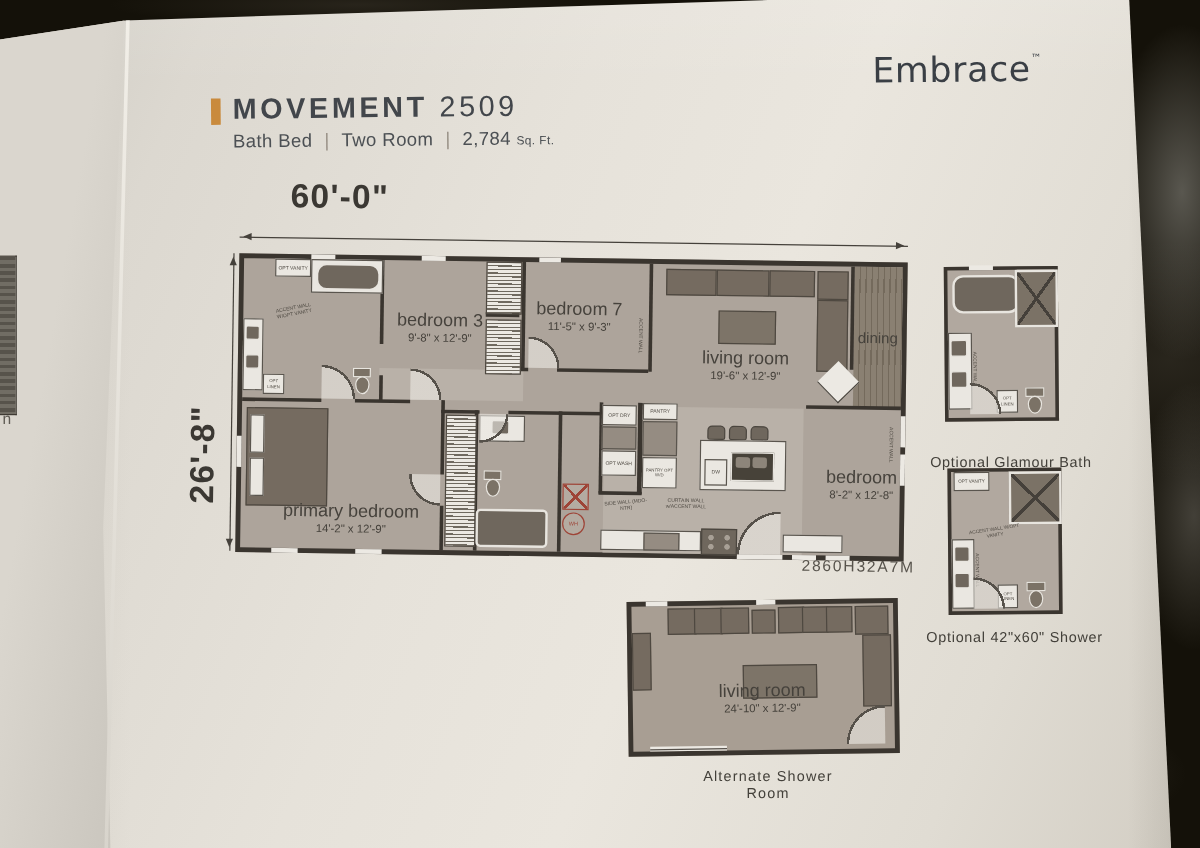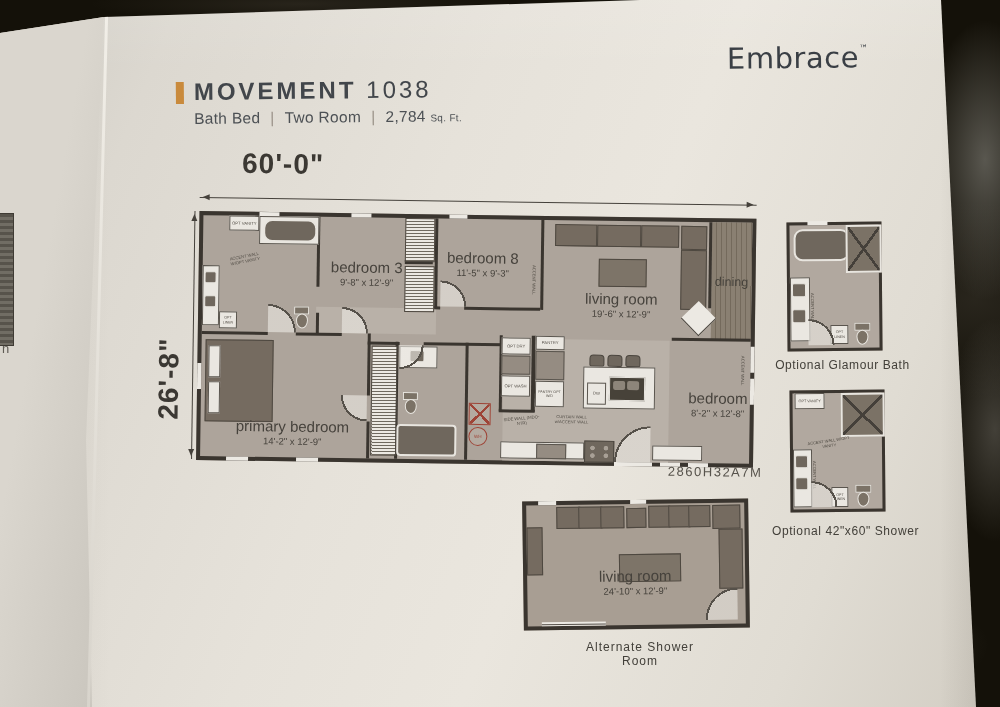--- a/index.html
+++ b/index.html
@@ -97,21 +97,21 @@
   <div class="page">
     <div class="leftpage"></div>
     <div class="fold"></div>
     <div class="fragment"></div>
     <div class="nletter">n</div>
 
     <div class="brand"><span>Embrace</span><sup>™</sup></div>
 
     <div class="hdr">
       <div class="hbar"></div>
-      <div class="htitle"><span class="tm">MOVEMENT</span>&nbsp;<span>1038</span></div>
+      <div class="htitle"><span class="tm">MOVEMENT</span>&nbsp;<span>2509</span></div>
       <div class="hsub"><span>Bath Bed</span><span class="hsep">|</span><span>Two Room</span><span class="hsep">|</span><span>2,784</span> <span class="hsq">Sq. Ft.</span></div>
     </div>
 
     <div class="plan-zone">
       <div class="dimwl">60'-0"</div>
       <div class="dimh"></div>
       <div class="dimdl">26'-8"</div>
       <div class="dimv"></div>
 
       <div class="plan">
@@ -234,21 +234,21 @@
         <div class="arc" style="left:140px;top:178px;width:26px;height:26px;--c:100% 0;--r:26px;"></div>
         <div class="arc" style="left:238px;top:62px;width:26px;height:26px;--c:0 100%;--r:26px;"></div>
         <div class="arc" style="left:414px;top:205px;width:36px;height:36px;--c:100% 100%;--r:36px;"></div>
         <div class="vdoor" style="left:484px;top:84px;"></div>
 
         <div class="rl" style="left:164px;top:56px;">
             <span class="nm">bedroom 3</span>
             <span class="dm">9'-8" x 12'-9"</span>
           </div>
         <div class="rl" style="left:280px;top:45px;">
-            <span class="nm">bedroom 8</span>
+            <span class="nm">bedroom 7</span>
             <span class="dm">11'-5" x 9'-3"</span>
           </div>
         <div class="rl" style="left:419px;top:84px;">
             <span class="nm">living room</span>
             <span class="dm">19'-6" x 12'-9"</span>
           </div>
         <div class="rl" style="left:529px;top:60px;">
             <span class="nm" style="font-size:12.5px;">dining</span>
           </div>
         <div class="rl" style="left:517px;top:182px;">
@@ -272,21 +272,21 @@
       <div class="sink" style="left:2px;top:58px;width:12px;height:12px;"></div>
       <div class="sink" style="left:2px;top:84px;width:12px;height:12px;"></div>
       <div class="microabs" style="left:24px;top:64px;width:36px;transform:rotate(90deg);transform-origin:0 0;font-size:4px;">ACCENT WALL</div>
       <div class="white-box" style="left:40px;top:100px;width:16px;height:17px;">
           <span class="micro" style="font-size:3.6px;">OPT LINEN</span>
         </div>
       <div class="tank" style="left:64px;top:98px;width:14px;height:6px;"></div>
       <div class="bowl" style="left:66px;top:105px;width:10px;height:13px;"></div>
       <div class="arc" style="left:18px;top:94px;width:26px;height:26px;--c:0 100%;--r:26px;"></div>
     </div>
-    <div class="caption" style="left:770px;top:358px;width:145px;">Optional Glamour Bath</div>
+    <div class="caption" style="left:770px;top:378px;width:145px;">Optional Glamour Bath</div>
 
     <div class="inset" style="left:790px;top:390px;width:95px;height:122px;transform:rotate(-.5deg);">
       <div class="white-box" style="left:2px;top:0;width:28px;height:14px;">
           <span class="micro" style="font-size:3.8px;">OPT VANITY</span>
         </div>
       <div class="xbox" style="left:48px;top:0;width:40px;height:40px;"></div>
       <div class="microabs" style="left:12px;top:46px;width:48px;transform:rotate(-8deg);font-size:4px;">ACCENT WALL W/OPT VANITY</div>
       <div class="white-box" style="left:0;top:56px;width:17px;height:56px;"></div>
       <div class="sink" style="left:2px;top:62px;width:11px;height:11px;"></div>
       <div class="sink" style="left:2px;top:84px;width:11px;height:11px;"></div>

